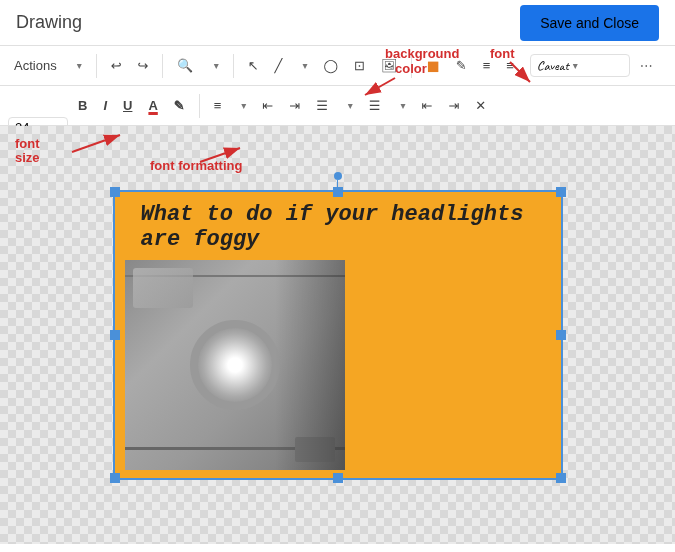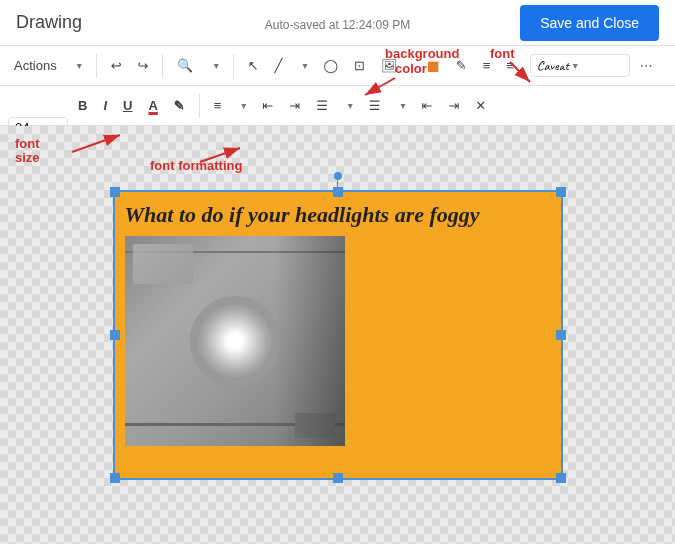--- a/index.html
+++ b/index.html
@@ -29,21 +29,21 @@
     #autosave {
       font-size: 12px;
       color: #777;
       position: absolute;
       left: 50%;
       transform: translateX(-50%);
       top: 18px;
     }
     #save-close-btn {
       background: #1a73e8;
-      color: #ffffff;
+      color: #000000;
       border: none;
       border-radius: 4px;
       padding: 10px 20px;
       font-size: 14px;
       font-weight: 500;
       cursor: pointer;
       white-space: nowrap;
     }
 
     
@@ -258,21 +258,20 @@
       width: 675px;
       height: 552px;
       pointer-events: none;
     }
   </style>
 </head>
 <body>
 
 <div id="header">
   <span id="app-title">Drawing</span>
-  <span id="autosave">Auto-saved at 12:24:09 PM</span>
   <button id="save-close-btn">Save and Close</button>
 </div>
 
 <div id="toolbar1">
   <button class="tb-btn">
     <span>Actions</span>
     <span class="chevron">▾</span>
   </button>
   <div class="tb-sep"></div>
   <button class="tb-btn">
@@ -382,21 +381,21 @@
     <div class="handle tm"></div>
     <div class="handle tr"></div>
     <div class="handle ml"></div>
     <div class="handle mr"></div>
     <div class="handle bl"></div>
     <div class="handle bm"></div>
     <div class="handle br"></div>
     <div class="top-line"></div>
     <div class="top-dot"></div>
 
-    <div id="drawing-title" style="font-family: Liberation Serif, serif; font-size: 22px; font-style: italic; font-weight: 600; color: #222; margin-bottom: 8px;">What to do if your headlights are foggy</div>
+    <div id="drawing-title" style="font-family: Liberation Mono, monospace; font-size: 22px; font-style: italic; font-weight: 600; color: #222; margin-bottom: 8px; margin-left: 16px;">What to do if your headlights are foggy</div>
 
     <div id="car-image">
       <div class="car-body">
         <div class="car-body-line2"></div>
         <div class="headlight-ring">
           <div class="headlight-inner"></div>
         </div>
         <div class="car-body-line"></div>
 
         <div style="position:absolute; top:8px; left:8px; width:60px; height:40px; background: linear-gradient(135deg, #bbb, #999); border-radius: 3px; opacity: 0.7;"></div>

